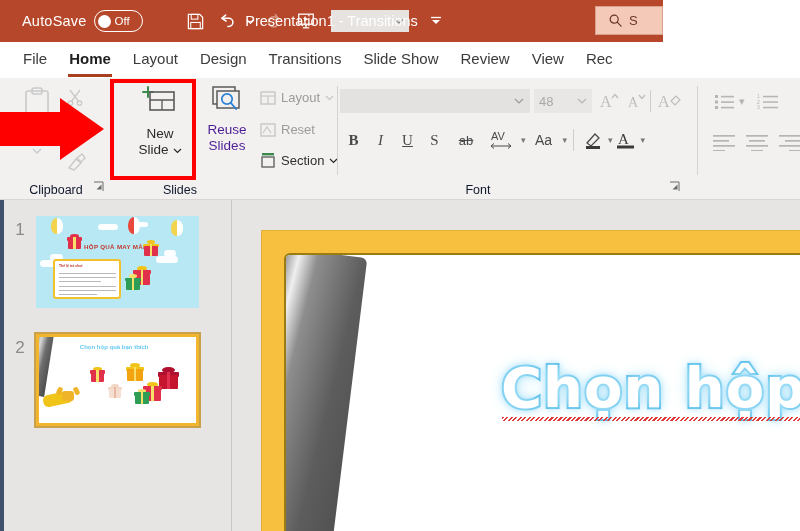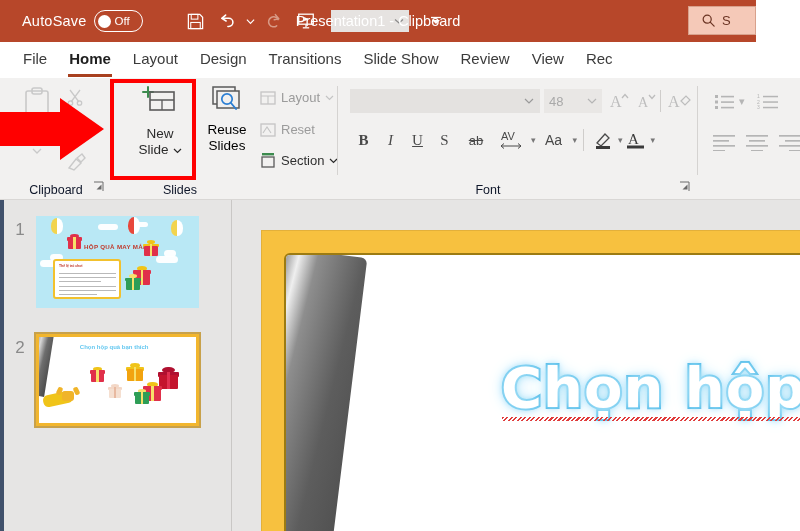--- a/index.html
+++ b/index.html
@@ -6,21 +6,21 @@
   html, body {
     width: 800px; height: 531px;
     overflow: hidden;
     font-family: "Liberation Sans", sans-serif;
     background: #ffffff;
   }
   #app { position: relative; width: 800px; height: 531px; overflow: hidden; }
 
   
   .titlebar {
-    position: absolute; left: 0; top: 0; width: 756px; height: 42px;
+    position: absolute; left: 0; top: 0; width: 663px; height: 42px;
     background: #B7472A;
     display: flex; align-items: center; gap: 21px;
   }
   .autosave-wrap { display: flex; align-items: center; margin-left: 22px; gap: 8px; }
   .autosave-label { color: #ffffff; font-size: 14.5px; letter-spacing: .2px; }
   .toggle-pill {
     width: 49px; height: 22px; border-radius: 11px;
     border: 1.6px solid #ffffff; display: flex; align-items: center;
     padding: 0 3px; gap: 3px;
   }
@@ -87,28 +87,28 @@
   .cut-btn  { position: absolute; left: 66px; top: 10px; }
   .copy-btn { position: absolute; left: 66px; top: 44px; }
   .fmt-btn  { position: absolute; left: 66px; top: 74px; }
   .dlg-launch { position: absolute; right: 6px; bottom: 4px; }
 
   
   #grp-slides { left: 112px; width: 220px; }
   .newslide-btn { position: absolute; left: 12px; top: 6px; width: 72px; text-align: center; }
   .newslide-txt { font-size: 13.5px; color: #2b2b2b; line-height: 16px; margin-top: 4px; }
   .reuse-btn { position: absolute; left: 84px; top: 6px; width: 62px; text-align: center; }
-  .reuse-txt { font-size: 13.5px; color: #000000; line-height: 16px; margin-top: 2px; }
+  .reuse-txt { font-size: 13.5px; color: #4c1d95; line-height: 16px; margin-top: 2px; }
   .sl-row { position: absolute; display: flex; align-items: center; gap: 5px; }
   .sl-layout  { left: 148px; top: 12px; }
   .sl-reset   { left: 148px; top: 44px; }
   .sl-section { left: 148px; top: 74px; }
 
   
-  #grp-font { left: 338px; width: 360px; }
+  #grp-font { left: 328px; width: 360px; }
   .fontname-box {
     position: absolute; left: 12px; top: 11px; width: 190px; height: 24px;
     background: #E4E2E0; display: flex; align-items: center; justify-content: flex-end;
     padding-right: 6px;
   }
   .fontsize-box {
     position: absolute; left: 206px; top: 11px; width: 58px; height: 24px;
     background: #E9E7E5; display: flex; align-items: center; justify-content: space-between;
     padding: 0 5px; font-size: 13px; color: #a9a9a9;
   }
@@ -268,21 +268,21 @@
           </svg>
       </span>
       <span class="qat-chev-outer">
         <svg width="14" height="12" viewBox="0 0 14 12">
             <path d="M2 2.5 H12" stroke="#fff" stroke-width="1.3"></path>
             <path d="M3 5 L7 9 L11 5" fill="#fff"></path>
           </svg>
       </span>
     </div>
 
-    <div class="win-title">Presentation1  -  Clipboard</div>
+    <div class="win-title">Presentation1  -  Transitions</div>
 
     <div class="searchbox">
       <svg width="15" height="15" viewBox="0 0 16 16">
           <circle cx="6.6" cy="6.6" r="4.3" fill="none" stroke="#6b3423" stroke-width="1.3"></circle>
           <path d="M9.8 9.8 L14 14" stroke="#6b3423" stroke-width="1.3" stroke-linecap="round"></path>
         </svg>
       <span>S</span>
     </div>
   </div>
 

